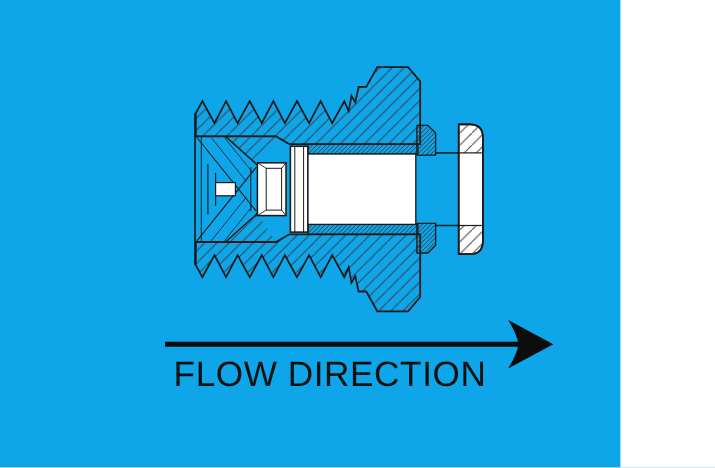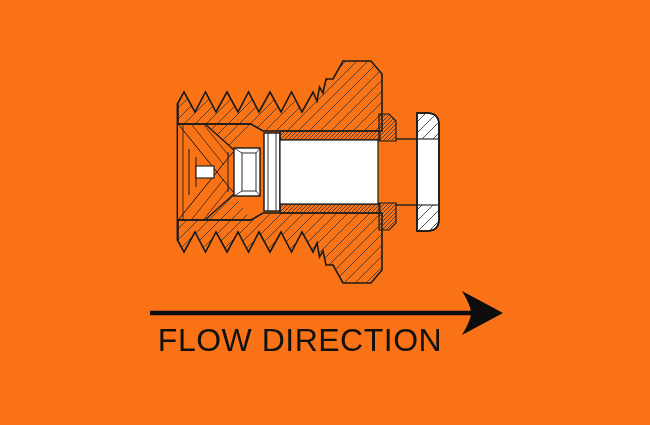--- a/index.html
+++ b/index.html
@@ -1,19 +1,19 @@
 <!DOCTYPE html>
 <html><head>
 <meta charset="utf-8">
 <style>
   html,body{margin:0;padding:0;background:#fff;}
   .canvas{
     position:relative;
-    width:650px;height:425px;
-    background:#f97316;
+    width:564px;height:425px;
+    background:#0ea5e9;
     overflow:hidden;
     font-family:"Liberation Sans", sans-serif;
   }
   svg{display:block;}
   .flow-label{
     font-family:"Liberation Sans", sans-serif;
     font-size:32px;
     letter-spacing:0.5px;
     fill:#111111;
   }

